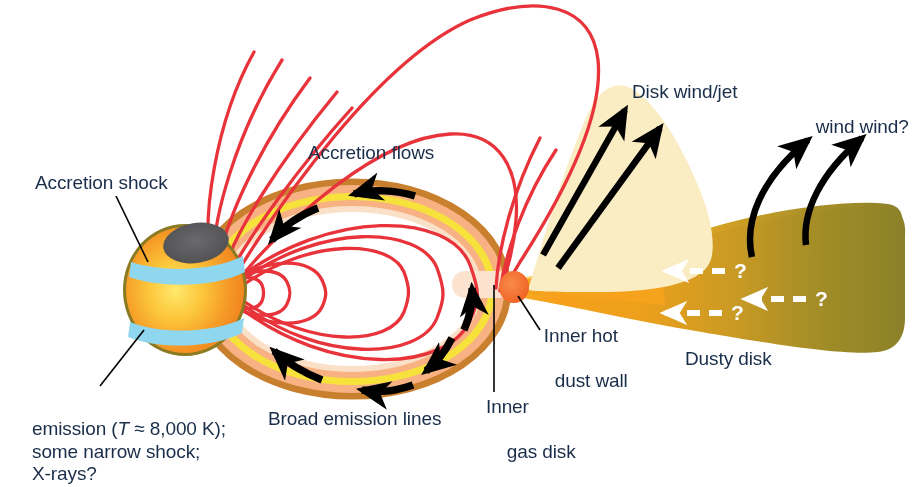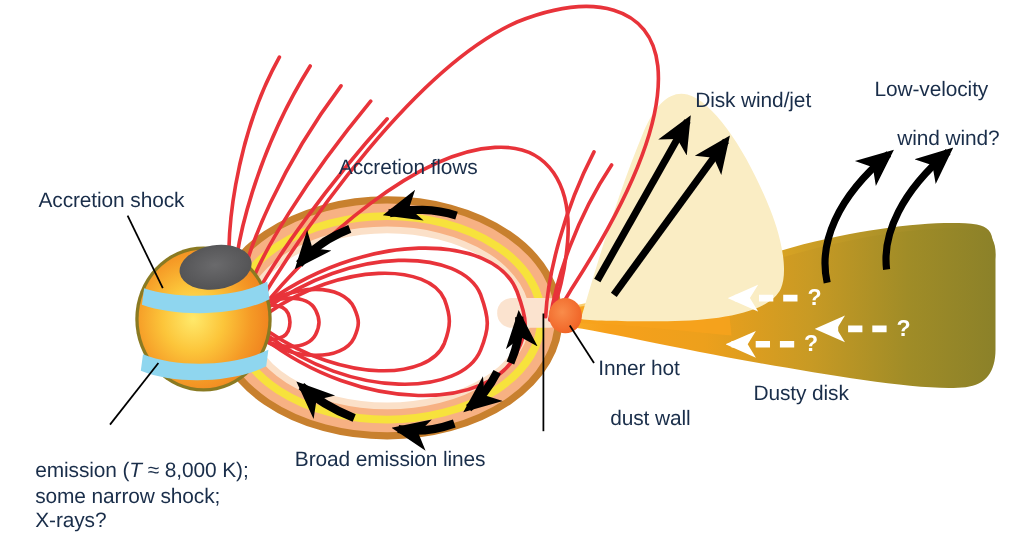--- a/index.html
+++ b/index.html
@@ -233,26 +233,28 @@
       <line x1="518" y1="296" x2="540" y2="330"></line>
     </g>
   </svg>
 
   <div class="label" style="left:35px; top:172px;text-align:right;">Accretion shock</div>
 
   <div class="label" style="left:308px; top:142px;">Accretion flows</div>
 
   <div class="label" style="left:632px; top:81px;">Disk wind/jet</div>
 
-  <div class="label" style="left:795px; top:71px;"><span>Low-velocity</span><br>
+  <div class="label" style="left:795px; top:71px;"><br>
     <span>wind wind?</span></div>
 
   <div class="label" style="left:534px; top:325px;text-align:center;"><span>Inner hot</span><br>
     <span>dust wall</span></div>
 
+  <div class="label" style="left:486px; top:396px;"><span>Inner</span><br>
+    <span>gas disk</span></div>
 
   <div class="label" style="left:685px; top:348px;">Dusty disk</div>
 
   <div class="label" style="left:32px; top:396px;"><br><span><span>emission (</span><span class="it">T</span><span> ≈ 8,000 K);</span></span><br><span>some narrow shock;</span><br><span>X-rays?</span></div>
 
   <div class="label" style="left:268px; top:408px;"><span>Broad emission lines</span><br></div>
 
   <div class="qmark" style="left:734px; top:259px;">?</div>
   <div class="qmark" style="left:815px; top:287px;">?</div>
   <div class="qmark" style="left:731px; top:301px;">?</div>

